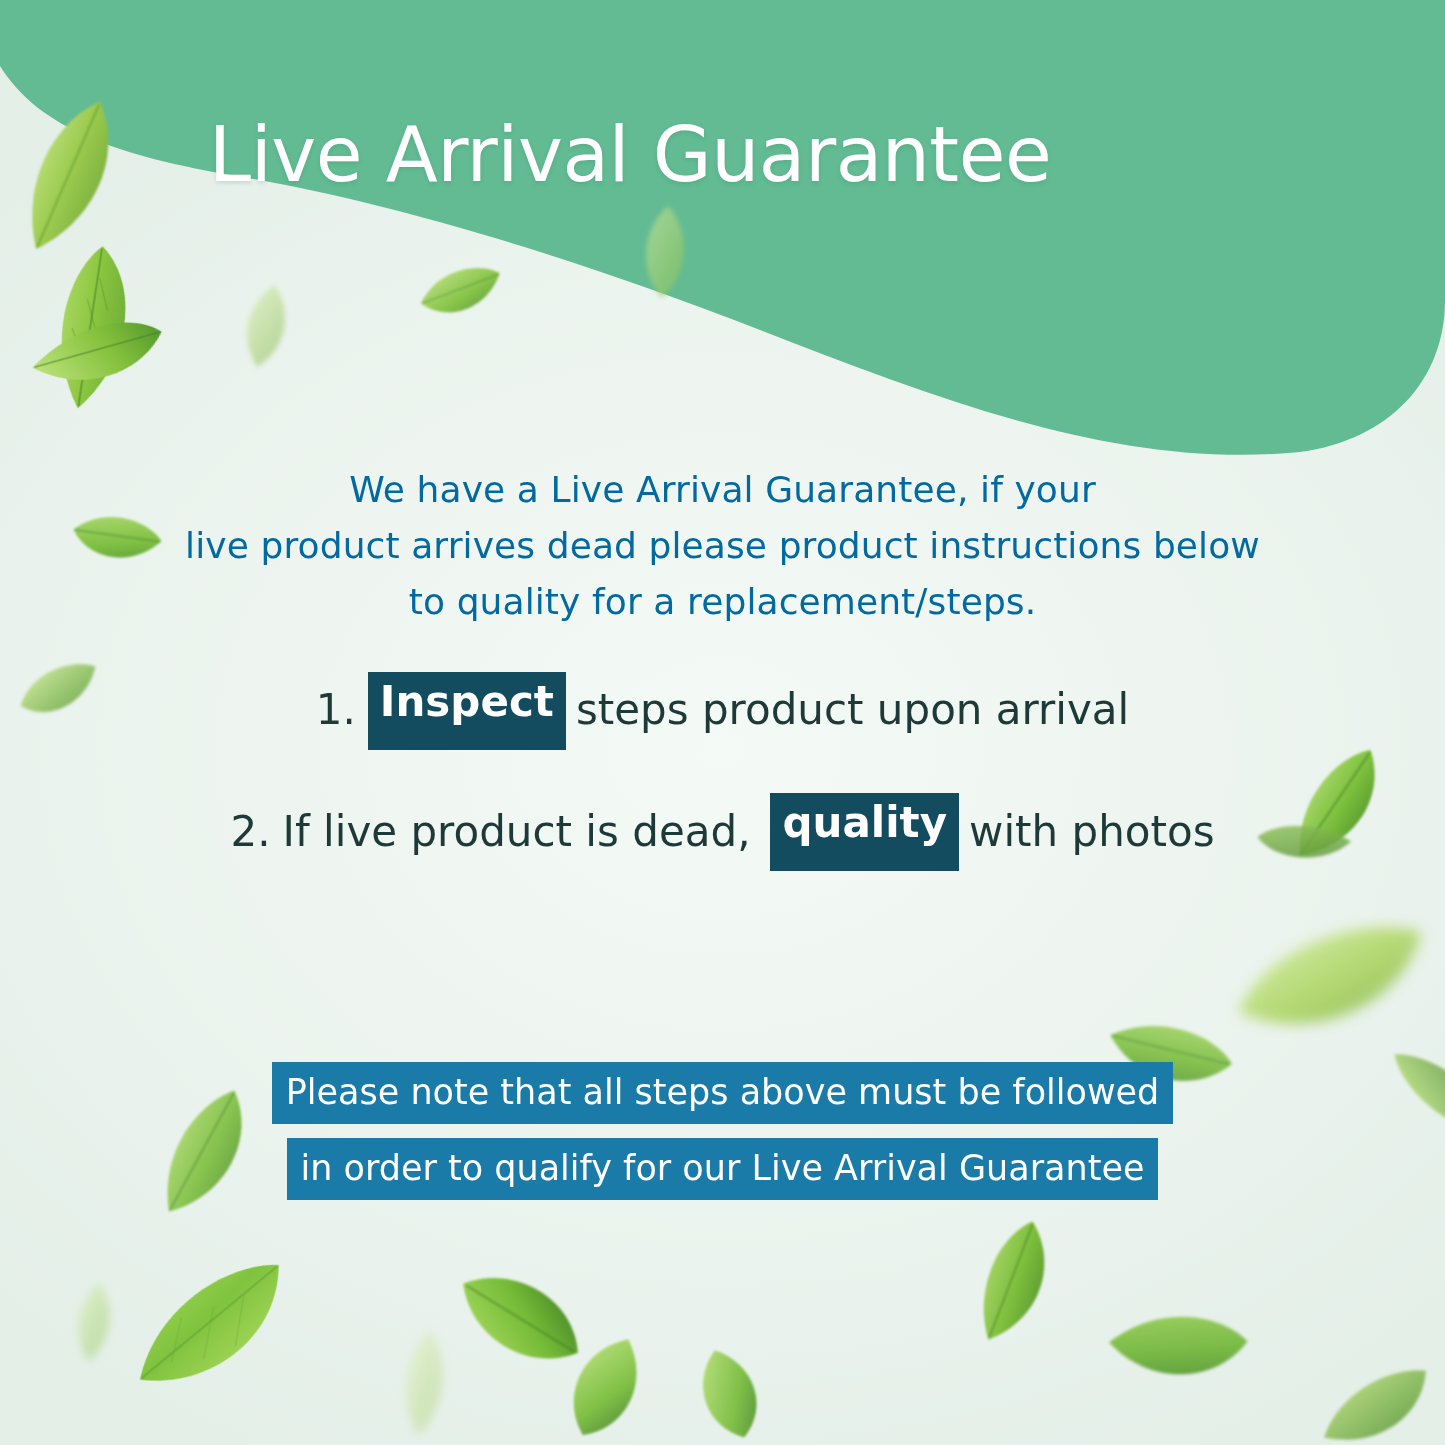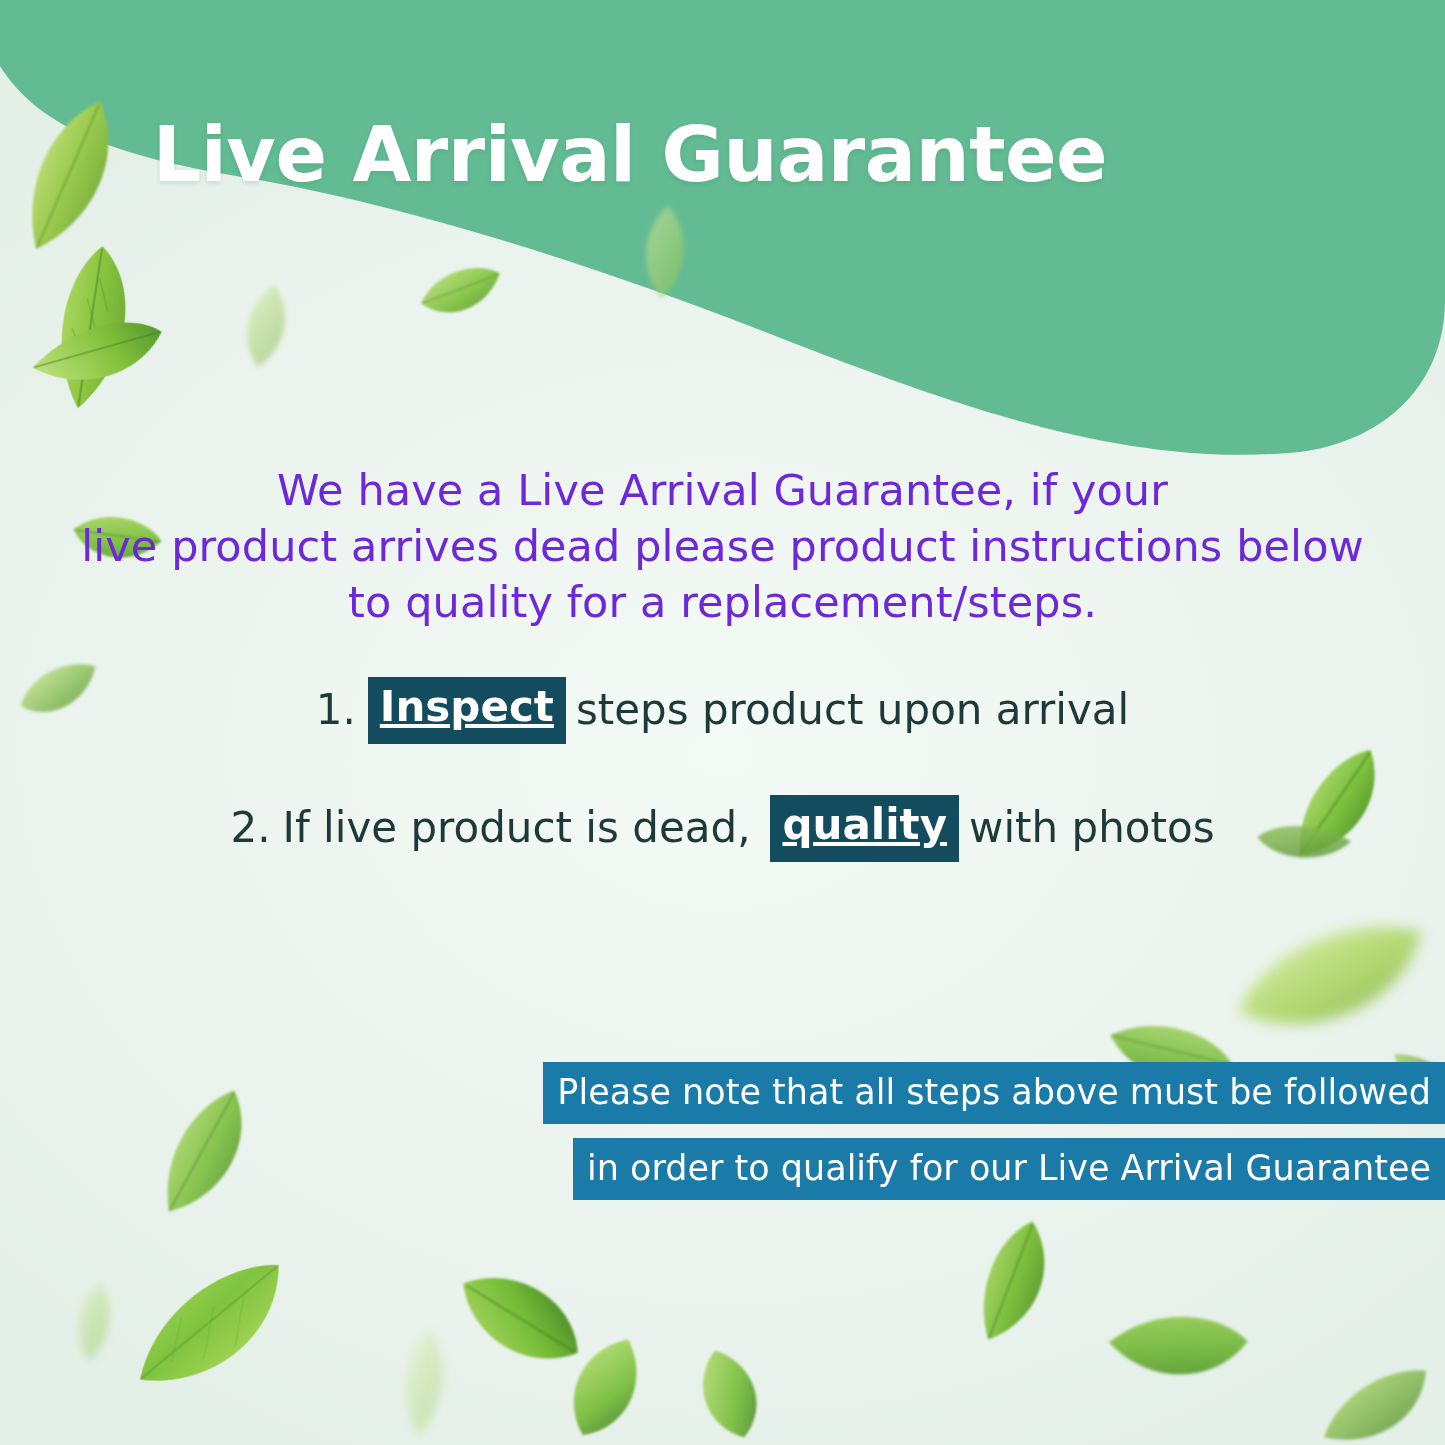--- a/index.html
+++ b/index.html
@@ -42,21 +42,21 @@
   .header-title {
     position: absolute;
     left: 0;
     top: 64px;
     width: 1237px;
     text-align: center;
     padding-left: 23px;
     box-sizing: border-box;
     color: #ffffff;
     font-family: "DejaVu Sans", sans-serif;
-    font-weight: bold;
+    font-weight: normal;
     font-size: 76px;
     letter-spacing: -0.5px;
     line-height: 1.05;
     text-shadow: 0 2px 4px rgba(40,110,85,0.18);
   }
 
   
   .leaf {
     position: absolute;
     pointer-events: none;
@@ -71,23 +71,23 @@
     width: 1445px;
     height: 1445px;
   }
 
   .intro {
     position: absolute;
     left: 0;
     top: 462px;
     width: 1445px;
     text-align: center;
-    color: #6d28d9;
+    color: #0369a1;
     font-family: "DejaVu Sans", sans-serif;
-    font-size: 43px;
+    font-size: 36px;
     line-height: 56px;
     letter-spacing: 0.1px;
   }
   .intro div { white-space: nowrap; }
 
   .steps {
     position: absolute;
     left: 0;
     top: 672px;
     width: 1445px;
@@ -100,37 +100,36 @@
     font-size: 42px;
     line-height: 76px;
     white-space: nowrap;
     margin-bottom: 42px;
   }
   .step .num { margin-right: 12px; }
   .hl-dark {
     background: #134b5f;
     color: #ffffff;
     font-weight: bold;
-    padding: 4px 12px 11px 12px;
+    padding: 4px 12px 22px 12px;
     display: inline-block;
     line-height: 52px;
     vertical-align: middle;
     position: relative;
     top: -2px;
-    text-decoration: underline;
   }
   .step .tail { margin-left: 10px; }
   .step .lead { margin-right: 20px; }
 
   .note {
     position: absolute;
     left: 0;
     top: 1062px;
     width: 1445px;
-    text-align: right;
+    text-align: center;
   }
   .note-line {
     display: inline-block;
     background: #1a7ba8;
     color: #ffffff;
     font-family: "DejaVu Sans", sans-serif;
     font-size: 35px;
     font-weight: normal;
     padding: 10px 14px 12px 14px;
     line-height: 40px;

